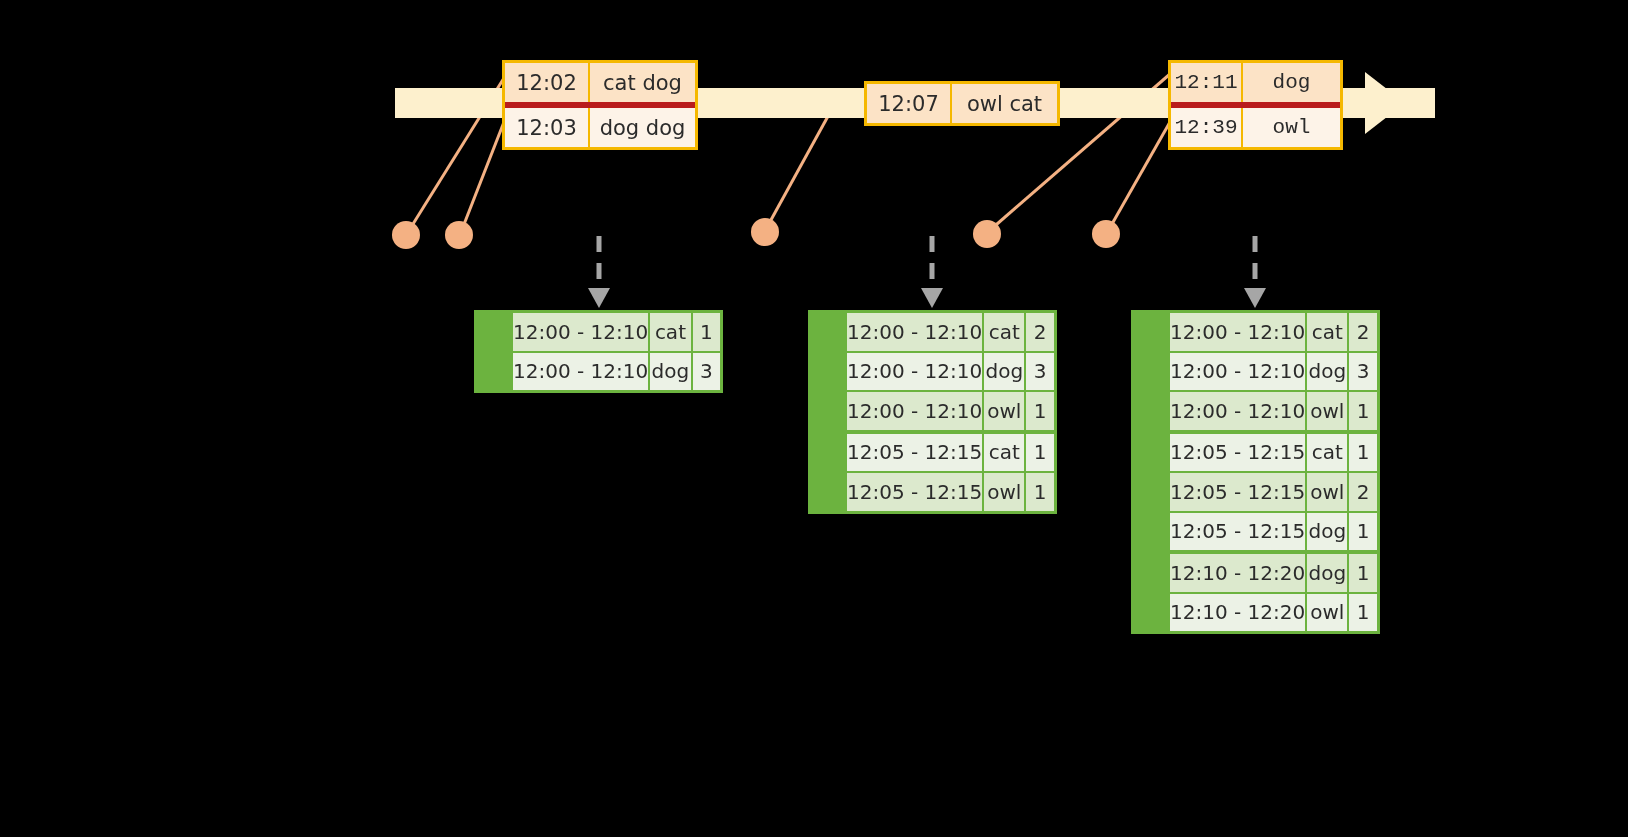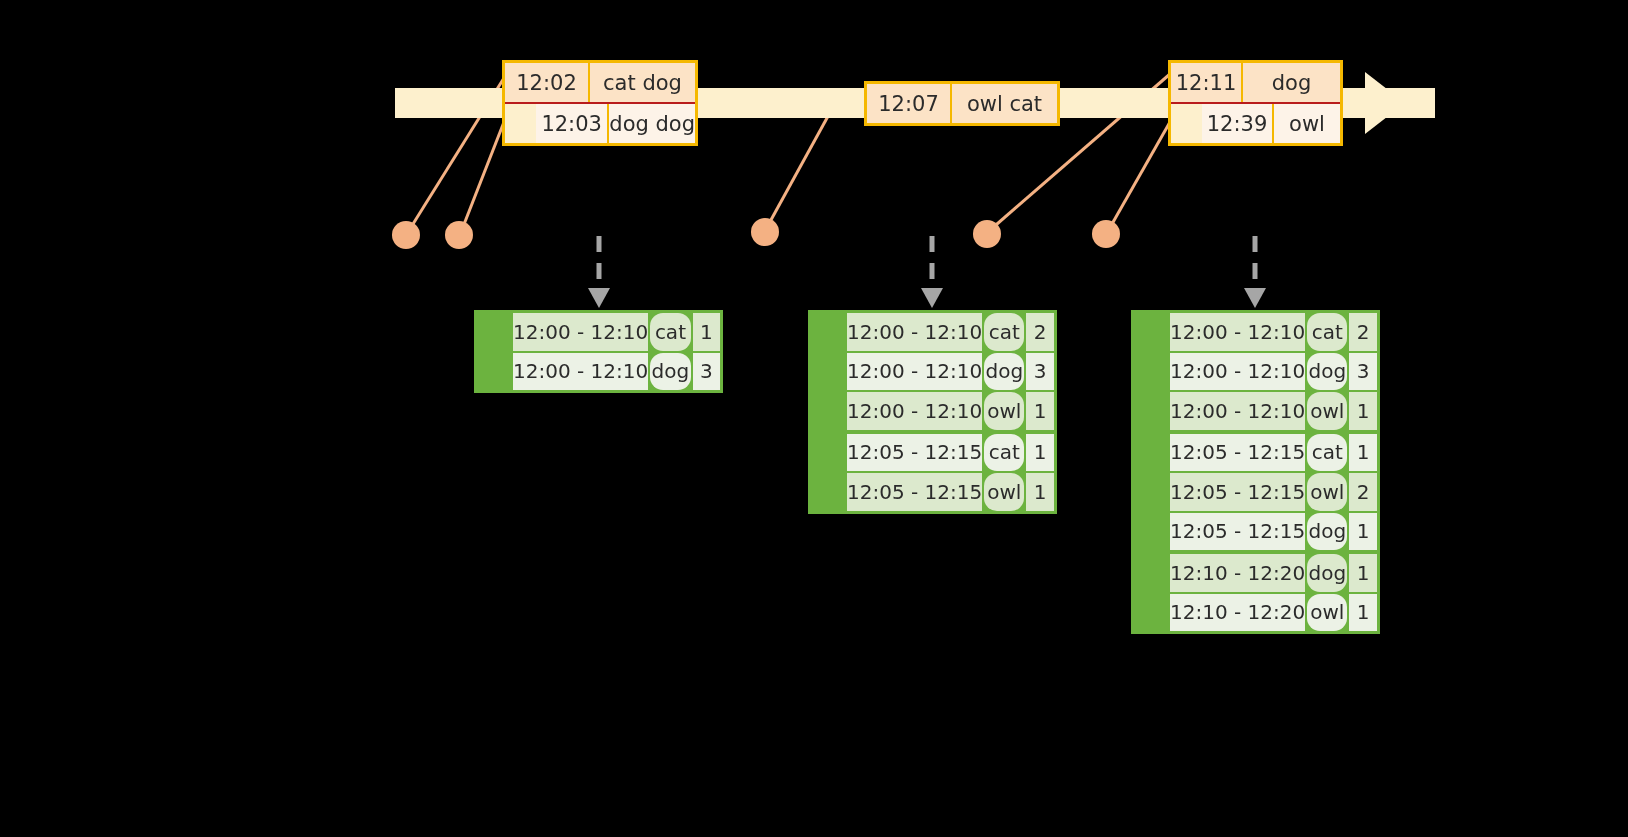--- a/index.html
+++ b/index.html
@@ -47,22 +47,21 @@
     background: #fdf0cd;
     display: flex;
     flex-direction: column;
   }
   .event-row {
     display: flex;
     flex-direction: row;
     height: 39px;
   }
   .event-row + .event-row {
-    border-top: 2px solid #b91c1c;
-    padding-left: 31px;
+    border-top: 6px solid #b91c1c;
   }
   .ev-time, .ev-words {
     display: flex;
     align-items: center;
     justify-content: center;
     font-size: 21px;
     color: #2b2b2b;
     box-sizing: border-box;
     white-space: nowrap;
   }
@@ -71,21 +70,21 @@
     border-right: 2px solid #f5b800;
   }
   .ev-words {
     flex: 1;
   }
   .shade-dark { background: #fce3c6; }
   .shade-light { background: #fdf3e8; }
 
   .box-a { left: 502px; top: 60px;  width: 196px; }
   .box-b { left: 864px; top: 81px;  width: 196px; }
-  .box-c { left: 1168px; top: 60px; width: 175px; }
+  .box-c { left: 1168px; top: 60px; width: 175px; font-family: Liberation Mono, monospace; }
   .box-c .ev-time { width: 72px; }
 
   
   .res-table {
     position: absolute;
     border: 3px solid #6cb33f;
     box-sizing: border-box;
     background: #6cb33f;
     display: flex;
     flex-direction: column;
@@ -100,21 +99,21 @@
     display: flex;
     align-items: center;
     justify-content: center;
     font-size: 20px;
     color: #2b2b2b;
     box-sizing: border-box;
     white-space: nowrap;
     margin-left: 36px;
   }
   .rs-win { width: 140px; }
-  .rs-key { width: 62px; margin-left: 2px; border-radius: 13px; }
+  .rs-key { width: 62px; margin-left: 2px; }
   .rs-val { width: 42px; margin-left: 2px; }
   .band-dark  .rs-win, .band-dark  .rs-key, .band-dark  .rs-val { background: #dce9cd; }
   .band-light .rs-win, .band-light .rs-key, .band-light .rs-val { background: #ecf2e6; }
   .grp-sep { margin-top: 4px !important; }
 
   .tbl-1 { left: 474px;  top: 310px; width: 249px; }
   .tbl-2 { left: 808px;  top: 310px; width: 249px; }
   .tbl-3 { left: 1131px; top: 310px; width: 249px; }
   .tbl-3 .rs-win { width: 145px; }
   .tbl-3 .rs-key { width: 58px; }

